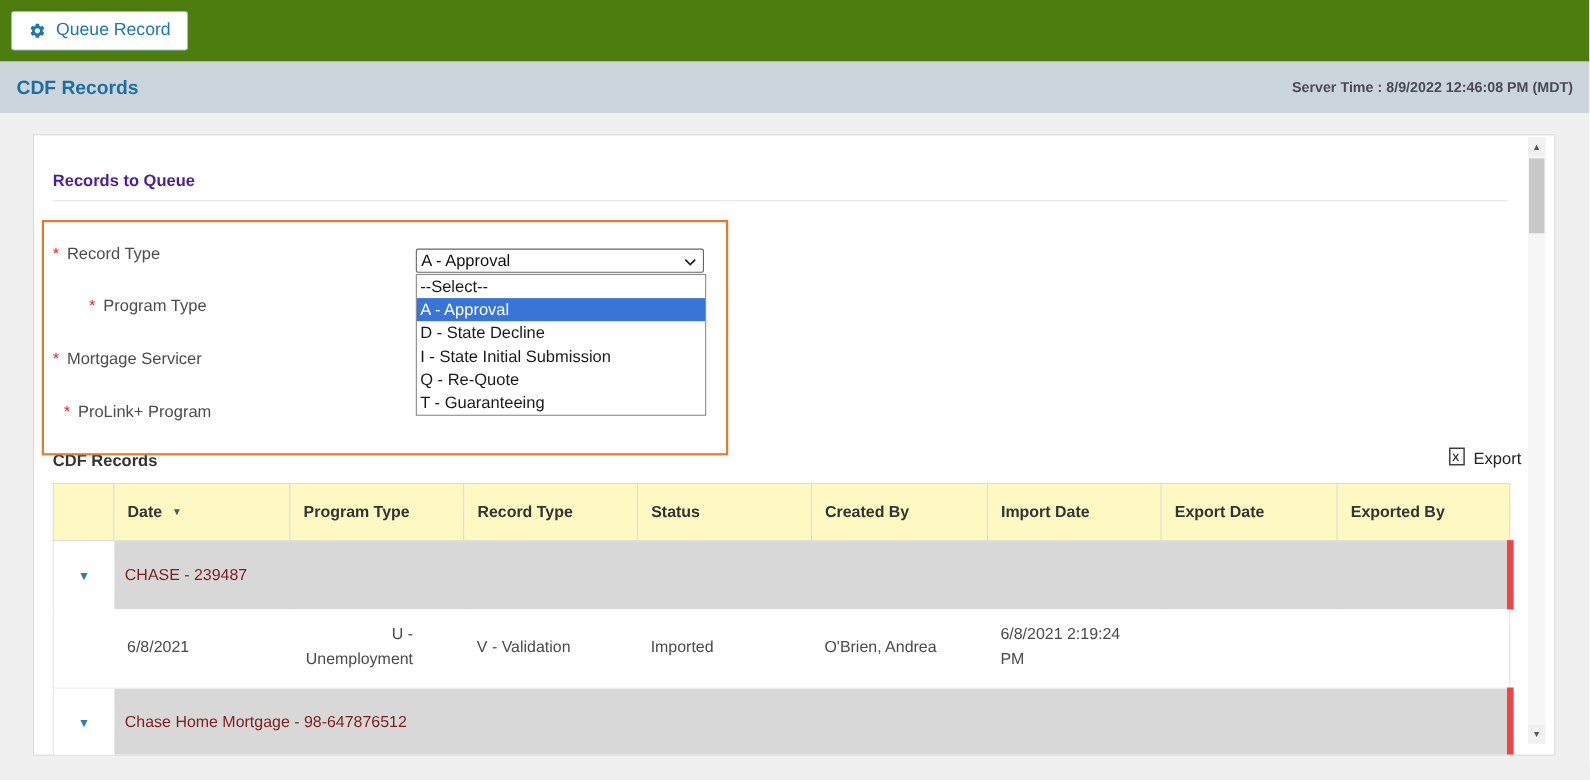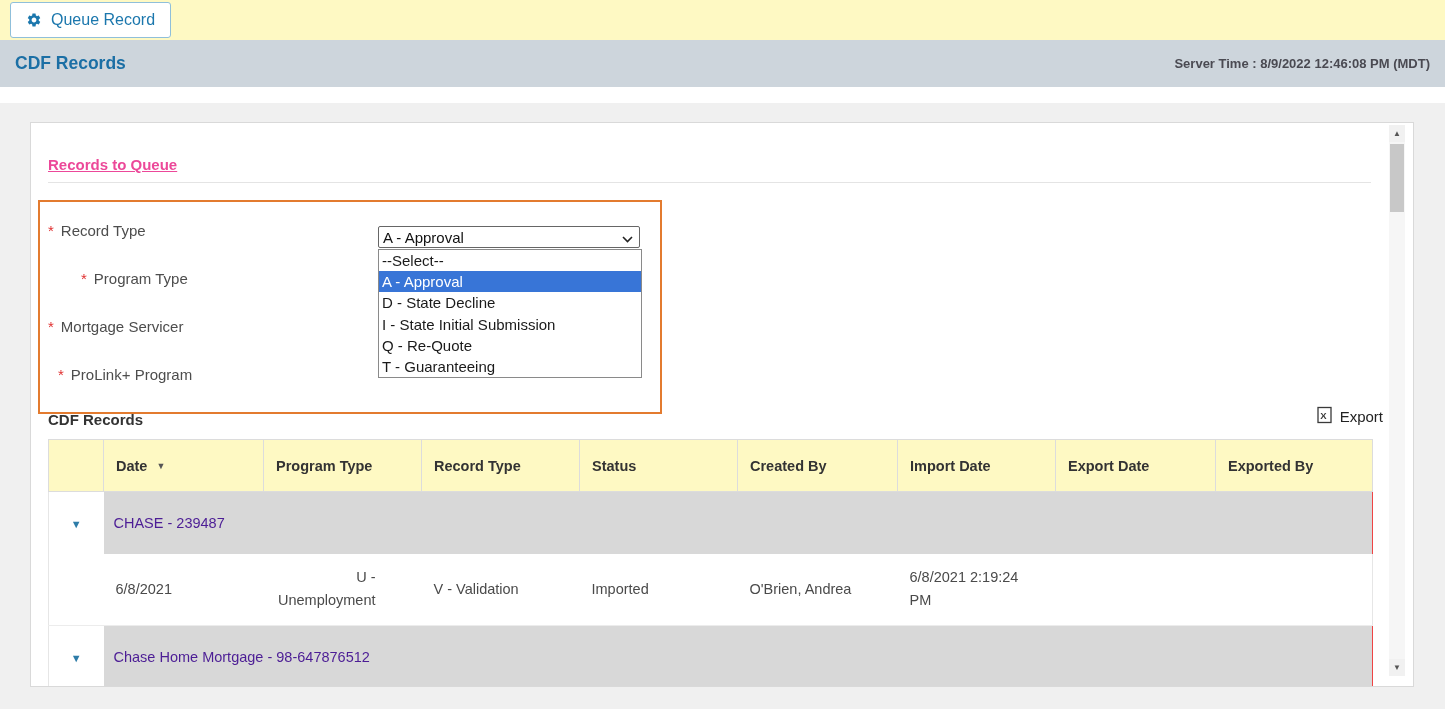--- a/index.html
+++ b/index.html
@@ -4,21 +4,21 @@
 <style>
   * { box-sizing: border-box; }
   html, body { margin:0; padding:0; overflow:hidden; }
   body {
     width:1445px; height:709px; position:relative;
     font-family:"Liberation Sans", sans-serif;
     background:#ffffff; color:#333;
   }
 
   
-  .topbar { height:40px; background:#fef9c3; display:flex; align-items:center; padding-left:10px; }
+  .topbar { height:56px; background:#4d7c0f; display:flex; align-items:center; padding-left:10px; }
   .queue-btn {
     display:inline-flex; align-items:center; gap:9px;
     background:#fff; border:1px solid #8fbfda; border-radius:3px;
     color:#1b77ad; font-size:16px; font-family:inherit;
     padding:8px 15px; cursor:pointer;
   }
   .queue-btn svg { display:block; }
 
   
   .titlebar {
@@ -28,21 +28,21 @@
   .page-title { color:#1b6fa5; font-size:17.5px; font-weight:700; }
   .server-time { color:#4a4a52; font-size:13px; font-weight:700; }
 
   
   .content { position:absolute; top:103px; left:0; right:0; bottom:0; background:#f0f0f0; }
   .card {
     position:absolute; left:30px; top:19px; width:1384px; height:565px;
     background:#fff; border:1px solid #d9d9d9; overflow:hidden;
   }
 
-  .panel-title { position:absolute; left:17px; top:33px; font-size:15px; font-weight:700; color:#ec4899;text-decoration:underline; }
+  .panel-title { position:absolute; left:17px; top:33px; font-size:15px; font-weight:700; color:#4c1d95; }
   .panel-rule { position:absolute; left:17px; right:42px; top:59px; border-top:1px solid #e4e4e4; height:0; }
 
   .field-row { position:absolute; left:17px; height:24px; line-height:24px; font-size:15px; color:#4d4d4d; }
   .row-0 { top:96px; } .row-1 { top:144px;margin-left:33px; } .row-2 { top:192px; } .row-3 { top:240px;margin-left:10px; }
   .req { color:#e03030; margin-right:7px; }
 
   .select-box {
     position:absolute; left:347px; top:103px; width:262px; height:22px;
     border:1px solid #666; border-radius:2px; background:#fff;
     display:flex; align-items:center; justify-content:space-between;
@@ -73,21 +73,21 @@
     border-collapse:collapse; table-layout:fixed;
     font-size:14.5px; color:#4a4a4a;
   }
   table.grid th {
     height:52px; background:#fef9c3; border:1px solid #dcdcdc;
     text-align:left; padding:0 4px 0 12px; font-size:14.5px; font-weight:700; color:#333;
   }
   .sort-caret { font-size:9px; color:#555; margin-left:9px; vertical-align:2px; }
   tr.group-row td { height:62px; }
   td.expand-cell { background:#fff; text-align:center; border-left:1px solid #e6e6e6; }
-  td.group-label { background:#d8d8d8; padding-left:10px; color:#4c1d95; border-right:1px solid #ef4444; }
+  td.group-label { background:#d8d8d8; padding-left:10px; color:#7f1d1d; border-right:6px solid #ef4444; }
   .caret { color:#2e7ca8; font-size:11px; cursor:pointer; }
   tr.data-row td { height:72px; background:#fff; padding:0 4px 0 12px; line-height:23px; border-bottom:1px solid #ececec; }
   tr.data-row td:first-child { border-left:1px solid #e6e6e6; }
   tr.data-row td:last-child { border-right:1px solid #e6e6e6; }
   .wrap-program { display:inline-block; width:100px;text-align:right; }
   .wrap-import { display:inline-block; width:118px; }
 
   
   .scrollbar { position:absolute; right:8px; top:2px; bottom:10px; width:16px; background:#f6f6f6; z-index:8; }
   .sb-btn {

